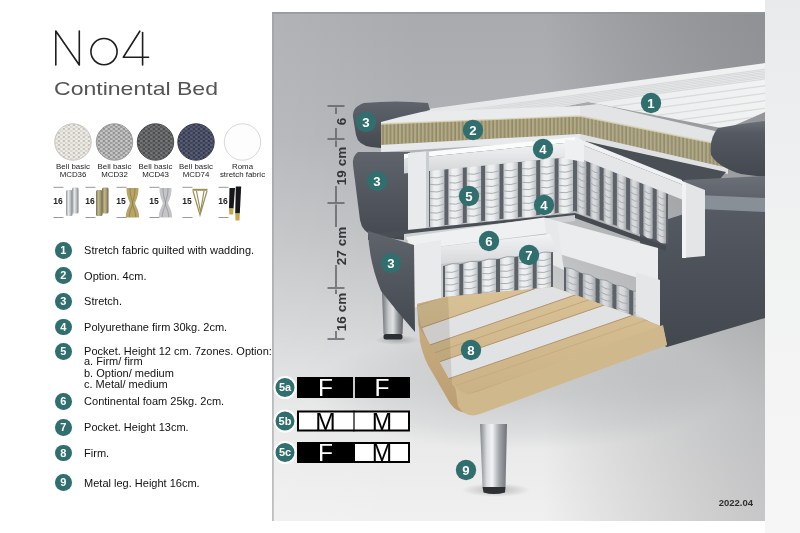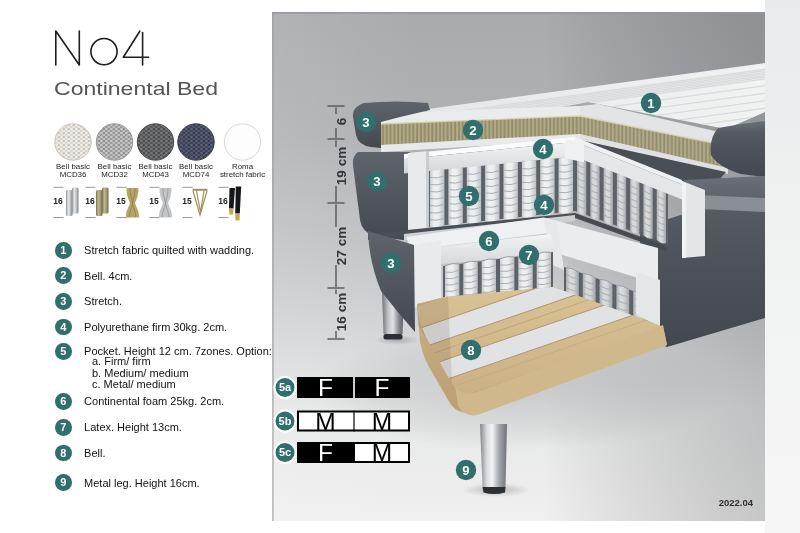--- a/index.html
+++ b/index.html
@@ -1,20 +1,20 @@
 <!DOCTYPE html>
 <html><head><meta charset="utf-8">
 <style>
 html,body{margin:0;padding:0;background:#fff;width:800px;height:533px;overflow:hidden}
 body{font-family:"Liberation Sans",sans-serif;position:relative}
 .li{position:absolute;left:55px;white-space:nowrap}
 .dot{display:inline-block;width:16.6px;height:16.6px;border-radius:50%;background:#316f6e;color:#fff;
  font-size:11px;font-weight:bold;text-align:center;line-height:16.6px;vertical-align:middle}
 .lt{font-size:11px;color:#111;margin-left:12.5px;vertical-align:middle}
-.sub{position:absolute;left:92px;font-size:11px;color:#111;white-space:nowrap}
+.sub{position:absolute;left:84px;font-size:11px;color:#111;white-space:nowrap}
 </style></head>
 <body>
 
 <svg width="270" height="245" viewBox="0 0 270 245" style="position:absolute;left:0;top:0">
 <defs>
 <pattern id="wv1" width="5" height="4" patternUnits="userSpaceOnUse">
  <rect width="5" height="4" fill="#d9d6cf"></rect>
         <ellipse cx="1.4" cy="1" rx="1.5" ry="0.9" fill="#f1efe9"></ellipse>
  <ellipse cx="3.9" cy="3" rx="1.5" ry="0.9" fill="#efede7"></ellipse>
         <ellipse cx="3.9" cy="1" rx="1" ry="0.7" fill="#b9b5ac"></ellipse>
@@ -119,38 +119,38 @@
 <g>
       <path d="M 229.5,188 L 235,188 L 233.5,208.5 L 229,208.5 Z" fill="#16171a"></path>
       <path d="M 229,208.5 L 233.5,208.5 L 233.2,214.5 L 229.3,214.5 Z" fill="#c9a74c"></path>
       <path d="M 235.8,186.5 L 241.2,186.5 L 239.8,213.5 L 235.2,213.5 Z" fill="#16171a"></path>
       <path d="M 235.2,213.5 L 239.8,213.5 L 239.5,220.5 L 235.5,220.5 Z" fill="#c9a74c"></path>
     </g>
 </svg>
 
 <div class="li" style="top:240.7px"><span class="dot">1</span><span class="lt">Stretch fabric quilted with wadding.</span></div>
 
-<div class="li" style="top:266.0px"><span class="dot">2</span><span class="lt">Bell. 4cm.</span></div>
+<div class="li" style="top:266.0px"><span class="dot">2</span><span class="lt">Option. 4cm.</span></div>
 
 <div class="li" style="top:291.7px"><span class="dot">3</span><span class="lt">Stretch.</span></div>
 
 <div class="li" style="top:317.2px"><span class="dot">4</span><span class="lt">Polyurethane firm 30kg. 2cm.</span></div>
 
 <div class="li" style="top:341.7px"><span class="dot">5</span><span class="lt">Pocket. Height 12 cm. 7zones. Option:</span></div>
 
 <div class="li" style="top:391.7px"><span class="dot">6</span><span class="lt">Continental foam 25kg. 2cm.</span></div>
 
-<div class="li" style="top:417.7px"><span class="dot">7</span><span class="lt">Latex. Height 13cm.</span></div>
-
-<div class="li" style="top:443.3px"><span class="dot">8</span><span class="lt">Bell.</span></div>
+<div class="li" style="top:417.7px"><span class="dot">7</span><span class="lt">Pocket. Height 13cm.</span></div>
+
+<div class="li" style="top:443.3px"><span class="dot">8</span><span class="lt">Firm.</span></div>
 
 <div class="li" style="top:473px"><span class="dot">9</span><span class="lt">Metal leg. Height 16cm.</span></div>
 
 <div class="sub" style="top:355.4px">a. Firm/ firm</div>
-<div class="sub" style="top:366.8px">b. Medium/ medium</div>
+<div class="sub" style="top:366.8px">b. Option/ medium</div>
 <div class="sub" style="top:378.1px">c. Metal/ medium</div>
 
 <svg width="530" height="533" viewBox="270 0 530 533" style="position:absolute;left:270px;top:0">
 <defs>
 <linearGradient id="bgV" x1="0" y1="0" x2="0" y2="1">
  <stop offset="0" stop-color="#a8aaad"></stop>
         <stop offset="0.25" stop-color="#b0b2b5"></stop>
  <stop offset="0.45" stop-color="#c0c2c4"></stop>
         <stop offset="0.62" stop-color="#d3d4d5"></stop>
  <stop offset="0.78" stop-color="#e6e7e7"></stop>

